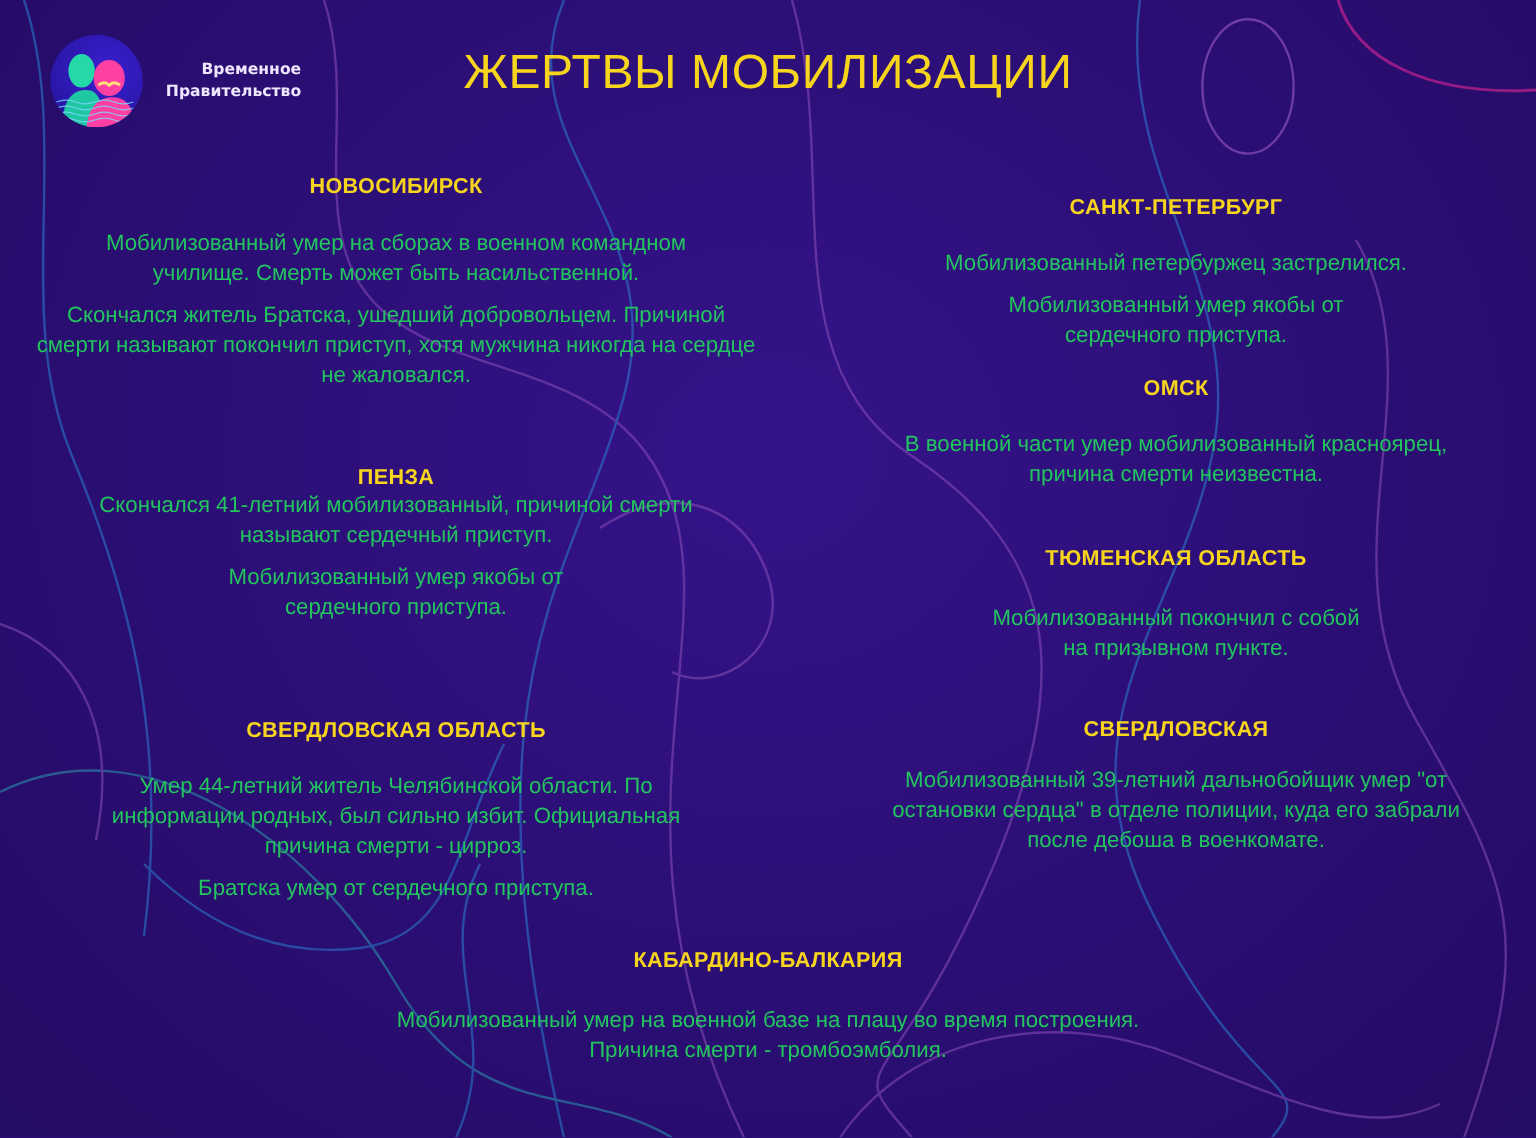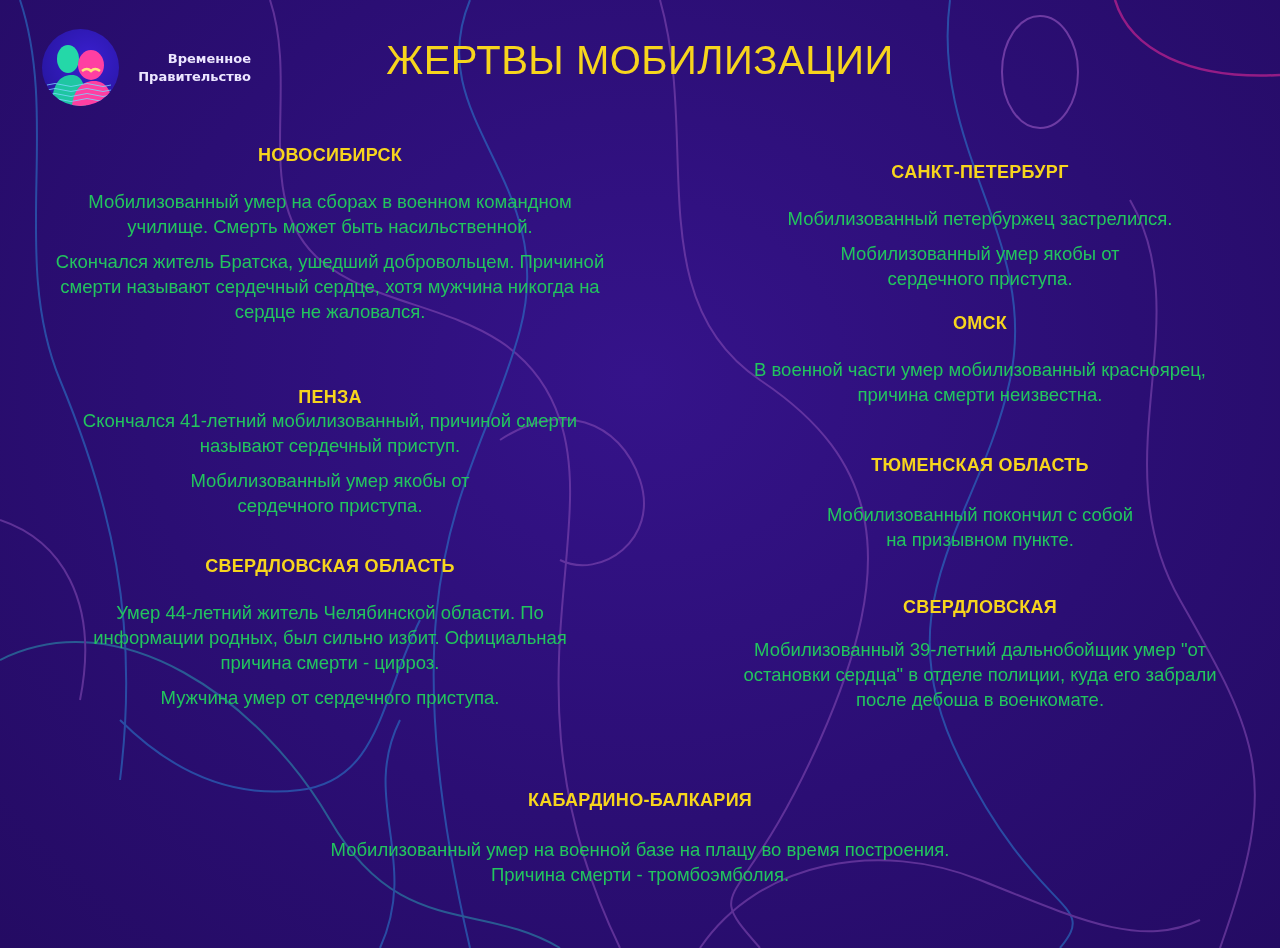--- a/index.html
+++ b/index.html
@@ -93,33 +93,33 @@
       <div>Временное</div>
       <div>Правительство</div>
     </div>
   </div>
 
   <div class="title">ЖЕРТВЫ МОБИЛИЗАЦИИ</div>
 
   <div class="section left" style="top:145px;">
     <h2>НОВОСИБИРСК</h2>
     <p style="margin-top:23px; padding:0 50px;">Мобилизованный умер на сборах в военном командном училище. Смерть может быть насильственной.</p>
-    <p style="margin-top:10px;">Скончался житель Братска, ушедший добровольцем. Причиной смерти называют сердечный сердце, хотя мужчина никогда на сердце не жаловался.</p>
+    <p style="margin-top:10px;">Скончался житель Братска, ушедший добровольцем. Причиной смерти называют покончил приступ, хотя мужчина никогда на сердце не жаловался.</p>
   </div>
 
   <div class="section left" style="top:387px;">
     <h2>ПЕНЗА</h2>
     <p style="padding:0 20px;">Скончался 41-летний мобилизованный, причиной смерти называют сердечный приступ.</p>
     <p style="margin-top:10px; padding:0 150px;">Мобилизованный умер якобы от сердечного приступа.</p>
   </div>
 
-  <div class="section left" style="top:556px;">
+  <div class="section left" style="top:598px;">
     <h2>СВЕРДЛОВСКАЯ ОБЛАСТЬ</h2>
     <p style="margin-top:23px; padding:0 40px;">Умер 44-летний житель Челябинской области. По информации родных, был сильно избит. Официальная причина смерти - цирроз.</p>
-    <p style="margin-top:10px;">Мужчина умер от сердечного приступа.</p>
+    <p style="margin-top:10px;">Братска умер от сердечного приступа.</p>
   </div>
 
   <div class="section right" style="top:162px; left:680px;">
     <h2>САНКТ-ПЕТЕРБУРГ</h2>
     <p style="margin-top:23px;">Мобилизованный петербуржец застрелился.</p>
     <p style="margin-top:10px; padding:0 150px;">Мобилизованный умер якобы от сердечного приступа.</p>
   </div>
 
   <div class="section right" style="top:455px;">
     <h2>ТЮМЕНСКАЯ ОБЛАСТЬ</h2>

